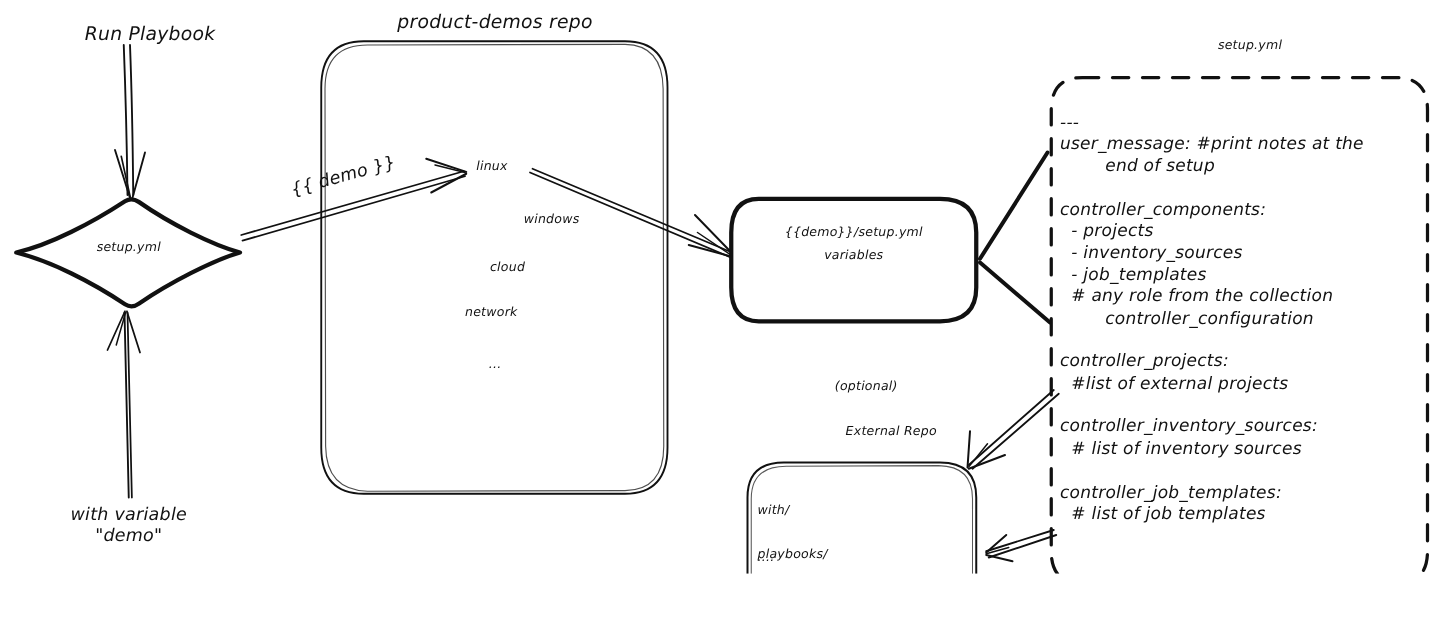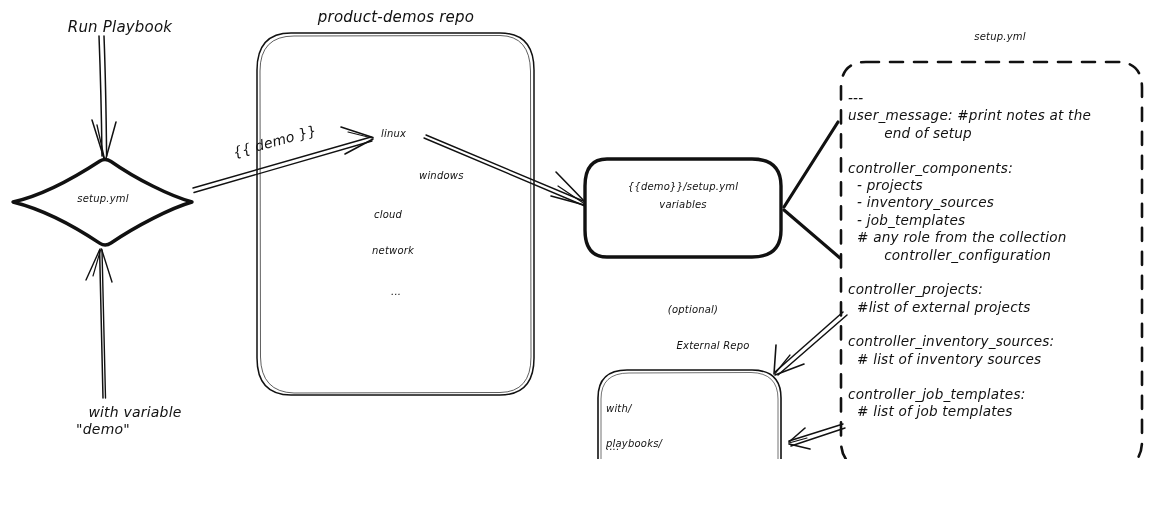--- a/index.html
+++ b/index.html
@@ -132,30 +132,30 @@
 
     <g fill="none" stroke="#111111" stroke-width="2.6" stroke-dasharray="13 11" stroke-linecap="round">
       <path d="M866,62 L1117,62 Q1142,62 1142,88 L1142,441 Q1142,467 1117,467 L866,467 Q841,467 841,441 L841,88 Q841,62 866,62 Z"></path>
     </g>
   </svg>
 
   <div class="lbl hand t16 center" style="left:120px; top:18px;">Run Playbook</div>
 
   <div class="lbl hand t15 center" style="left:103px; top:193px;">setup.yml</div>
 
-  <div class="lbl hand t14 center" style="left:103px; top:404px;margin-left:32px;">with variable</div>
+  <div class="lbl hand t14 center" style="left:103px; top:404px;">with variable</div>
   <div class="lbl hand t14 center" style="left:103px; top:421px;">"demo"</div>
 
   <div class="lbl hand t16 center" style="left:396px; top:8px;">product-demos repo</div>
 
   <div class="lbl hand t14" style="left:231px; top:145px; transform:rotate(-15.5deg); transform-origin:left top;">{{ demo }}</div>
 
   <div class="lbl hand t15" style="left:381px; top:128px;font-style:italic;">linux</div>
   <div class="lbl hand t15" style="left:371px; top:170px;margin-left:48px;">windows</div>
-  <div class="lbl hand t15" style="left:374px; top:209px;">cloud</div>
+  <div class="lbl hand t15" style="left:392px; top:209px;">cloud</div>
   <div class="lbl hand t15" style="left:372px; top:245px;">network</div>
   <div class="lbl hand t15" style="left:391px; top:286px;">...</div>
 
   <div class="lbl hand t15 center" style="left:683px; top:181px;">{{demo}}/setup.yml</div>
   <div class="lbl hand t15 center" style="left:683px; top:199px;">variables</div>
 
   <div class="lbl hand t15 center" style="left:693px; top:304px;text-align:right;">(optional)</div>
   <div class="lbl hand t15 center" style="left:693px; top:340px;margin-left:20px;">External Repo</div>
 
   <div class="lbl hand t15" style="left:606px; top:403px;">with/</div>

